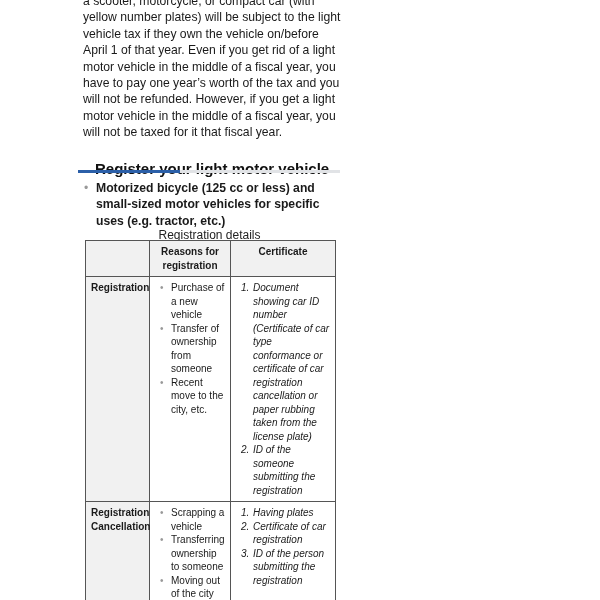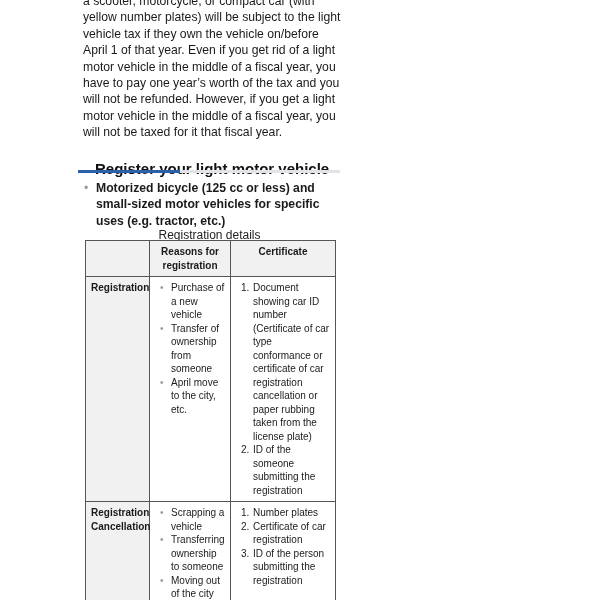--- a/index.html
+++ b/index.html
@@ -17,21 +17,21 @@
   table.reg td, table.reg th { border:1px solid #555; vertical-align:top; padding:4px 5px; }
   table.reg th { background:#f1f1f1; font-weight:bold; text-align:center; }
   table.reg col.c1 { width:64px; }
   table.reg col.c2 { width:81px; }
   table.reg col.c3 { width:105px; }
   td.rowhead { background:#f1f1f1; font-weight:bold; padding-top:6px; }
   td.mid { vertical-align:middle; }
   ul.reasons { margin:0; padding:0 0 0 16px; list-style:none; }
   ul.reasons li { position:relative; }
   ul.reasons li::before { content:"\2022"; position:absolute; left:-11px; color:#999; }
-  ol.reqs { margin:0; padding:0 0 0 16px; }
+  ol.reqs { margin:0; padding:0 0 0 16px;font-style:italic; }
   ol.reqs li { padding-left:1px; }
 </style>
 </head>
 <body>
 
 <div class="content">
   <p class="intro">a scooter, motorcycle, or compact car (with yellow number plates) will be subject to the light vehicle tax if they own the vehicle on/before April 1 of that year. Even if you get rid of a light motor vehicle in the middle of a fiscal year, you have to pay one year’s worth of the tax and you will not be refunded. However, if you get a light motor vehicle in the middle of a fiscal year, you will not be taxed for it that fiscal year.</p>
 </div>
 
 <h2 class="section-heading">Register your light motor vehicle</h2>
@@ -57,21 +57,21 @@
     <th></th>
     <th>Reasons for registration</th>
     <th>Certificate</th>
   </tr>
   <tr style="height:211px;">
     <td class="rowhead">Registration</td>
     <td class="mid">
       <ul class="reasons">
         <li>Purchase of a new vehicle</li>
         <li>Transfer of ownership from someone</li>
-        <li>April move to the city, etc.</li>
+        <li>Recent move to the city, etc.</li>
       </ul>
     </td>
     <td>
       <ol class="reqs">
         <li>Document showing car ID number (Certificate of car type conformance or certificate of car registration cancellation or paper rubbing taken from the license plate)</li>
         <li>ID of the someone submitting the registration</li>
       </ol>
     </td>
   </tr>
   <tr>
@@ -79,20 +79,20 @@
     <td>
       <ul class="reasons">
         <li>Scrapping a vehicle</li>
         <li>Transferring ownership to someone</li>
         <li>Moving out of the city</li>
         <li>Reasons your</li>
       </ul>
     </td>
     <td class="mid">
       <ol class="reqs">
-        <li>Number plates</li>
+        <li>Having plates</li>
         <li>Certificate of car registration</li>
         <li>ID of the person submitting the registration</li>
       </ol>
     </td>
   </tr>
 </tbody>
   </table>
 
 </body></html>

